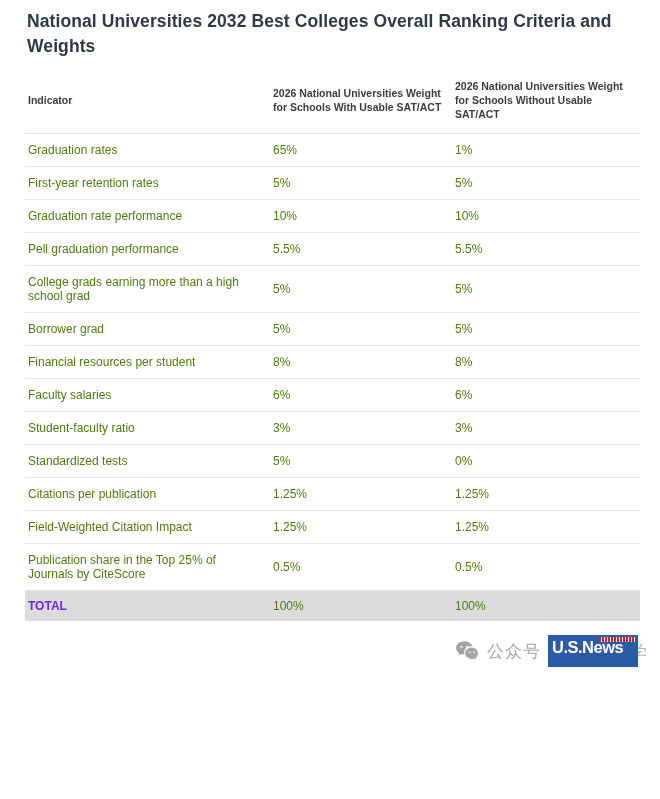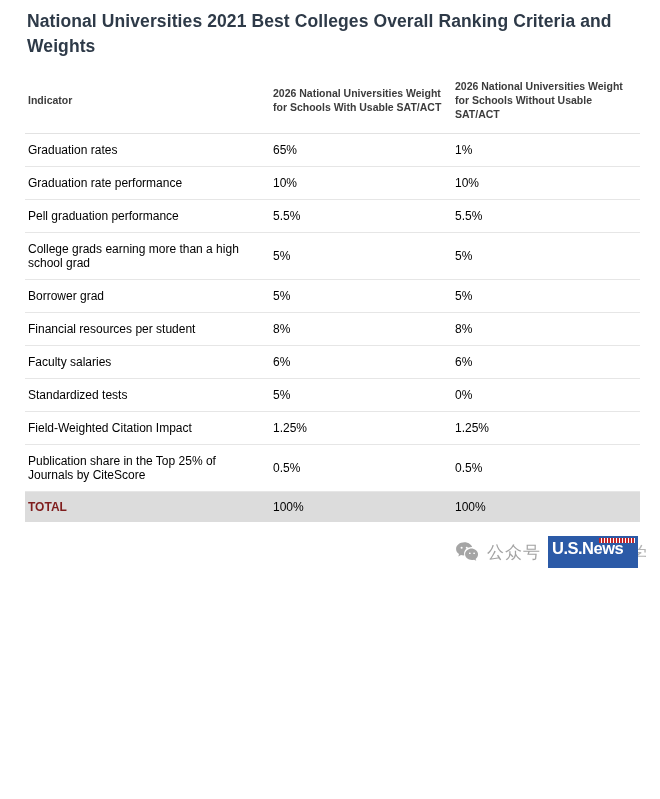--- a/index.html
+++ b/index.html
@@ -42,33 +42,33 @@
     color: #3c3c3c;
     line-height: 14px;
     padding: 16px 2px 12px 3px;
     border-bottom: 1px solid #e2e2e2;
   }
   .ranking-table col.c1 { width: 245px; }
   .ranking-table col.c2 { width: 182px; }
   .ranking-table col.c3 { width: 188px; }
   .ranking-table tbody td {
     font-size: 12px;
-    color: #000000;
+    color: #4d7c0f;
     line-height: 14px;
     padding: 9px 10px 9px 3px;
     border-bottom: 1px solid #e6e6e6;
   }
   .ranking-table tbody tr.total-row td {
     background: var(--total-row-bg);
     border-bottom: none;
     padding: 8px 10px 8px 3px;
   }
   .ranking-table tbody tr.total-row td:first-child {
     font-weight: 700;
-    color: #7f1d1d;
+    color: #6d28d9;
   }
   .footer {
     display: flex;
     align-items: center;
     justify-content: flex-end;
     margin: 13px 22px 0 0;
     height: 34px;
   }
   .wechat-icon { display: inline-flex; align-items: center; }
   .wechat-label {
@@ -106,21 +106,21 @@
   .usnews-badge {
     position: absolute;
     top: 2px; right: 3px;
     width: 36px; height: 5px;
     background: repeating-linear-gradient(90deg, var(--logo-red) 0 2px, #ffffff 2px 3px);
   }
 </style>
 </head>
 <body>
 
-<h1 class="page-title">National Universities 2021 Best Colleges Overall Ranking Criteria and Weights</h1>
+<h1 class="page-title">National Universities 2032 Best Colleges Overall Ranking Criteria and Weights</h1>
 
 <table class="ranking-table">
   <colgroup>
     <col class="c1">
       <col class="c2">
       <col class="c3">
   </colgroup>
   <thead>
     <tr>
       <th>Indicator</th>
@@ -128,20 +128,25 @@
       <th>2026 National Universities Weight for Schools Without Usable SAT/ACT</th>
     </tr>
   </thead>
   <tbody>
       <tr>
         <td>Graduation rates</td>
         <td>65%</td>
         <td>1%</td>
       </tr>
       <tr>
+        <td>First-year retention rates</td>
+        <td>5%</td>
+        <td>5%</td>
+      </tr>
+      <tr>
         <td>Graduation rate performance</td>
         <td>10%</td>
         <td>10%</td>
       </tr>
       <tr>
         <td>Pell graduation performance</td>
         <td>5.5%</td>
         <td>5.5%</td>
       </tr>
       <tr>
@@ -158,23 +163,33 @@
         <td>Financial resources per student</td>
         <td>8%</td>
         <td>8%</td>
       </tr>
       <tr>
         <td>Faculty salaries</td>
         <td>6%</td>
         <td>6%</td>
       </tr>
       <tr>
+        <td>Student-faculty ratio</td>
+        <td>3%</td>
+        <td>3%</td>
+      </tr>
+      <tr>
         <td>Standardized tests</td>
         <td>5%</td>
         <td>0%</td>
+      </tr>
+      <tr>
+        <td>Citations per publication</td>
+        <td>1.25%</td>
+        <td>1.25%</td>
       </tr>
       <tr>
         <td>Field-Weighted Citation Impact</td>
         <td>1.25%</td>
         <td>1.25%</td>
       </tr>
       <tr>
         <td>Publication share in the Top 25% of Journals by CiteScore</td>
         <td>0.5%</td>
         <td>0.5%</td>

